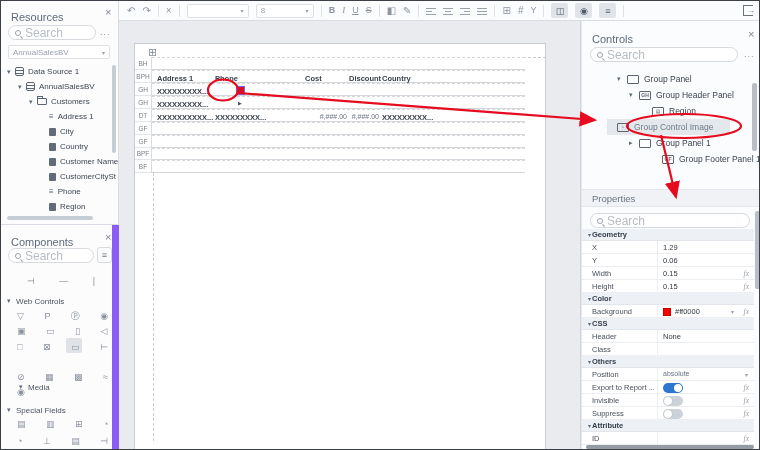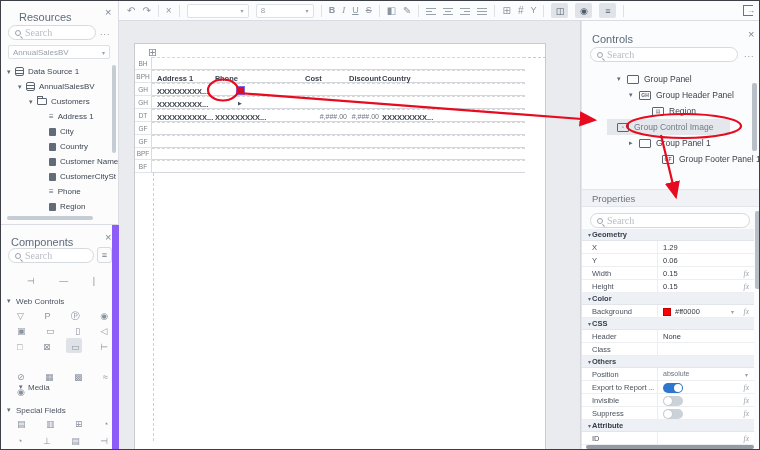--- a/index.html
+++ b/index.html
@@ -5,21 +5,21 @@
   * { margin:0; padding:0; box-sizing:border-box; }
   html,body { width:760px; height:450px; }
   body { font-family:"Liberation Sans","DejaVu Sans",sans-serif; background:#fff; }
   #app { position:relative; width:760px; height:450px; border:1px solid #3c4046; background:#fff; overflow:hidden; }
   .abs { position:absolute; }
 
   
   .ptitle { font-size:11px; color:#5f6b7a; }
   .xclose { font-size:11px; color:#7a8490; cursor:pointer; }
   .pill { position:absolute; background:#fff; border:1px solid #d5dade; border-radius:9px; height:15px; display:flex; align-items:center; padding:0 6px; }
-  .pill input { border:none; outline:none; font-size:10px; color:#3f4752; width:100%; background:transparent; font-family:Liberation Serif, serif; }
+  .pill input { border:none; outline:none; font-size:12px; color:#3f4752; width:100%; background:transparent; font-family:Liberation Sans, sans-serif; }
   .pill input::placeholder { color:#b7bdc5; }
   .mag { width:6px; height:6px; border:1px solid #9aa2ac; border-radius:50%; position:relative; margin-right:4px; flex:0 0 auto; }
   .mag::after { content:""; position:absolute; width:3px; height:1px; background:#9aa2ac; transform:rotate(45deg); left:4px; top:6px; }
   .dots { font-size:9px; color:#8b939e; letter-spacing:1px; }
   .sep { width:1px; height:12px; background:#dde1e6; }
   .vscroll { position:absolute; width:4px; border-radius:2px; background:#c6ccd3; }
   .hscroll { position:absolute; height:4px; border-radius:2px; background:#c6ccd3; }
 
   
   #resources { left:0; top:0; width:118px; height:224px; background:#fcfcfd; border-right:1px solid #d9dde3; border-bottom:1px solid #d9dde3; overflow:hidden; }
@@ -81,21 +81,21 @@
 
   
   #anno { position:absolute; left:0; top:0; width:760px; height:450px; pointer-events:none; z-index:50; }
 </style>
 </head>
 <body>
 
 <div id="app">
 
   <div id="resources" class="abs">
-    <div class="abs" style="left:10px;top:6px;margin-left:8px;"><span class="ptitle">Resources</span></div>
+    <div class="abs" style="left:10px;top:6px;"><span class="ptitle">Resources</span></div>
     <div class="abs xclose" style="left:104px;top:5px;">×</div>
     <div class="pill" style="left:7px;top:24px;width:88px;">
       <span class="mag"></span>
       <input placeholder="Search" style="">
     </div>
     <div class="abs dots" style="left:99px;top:26px;">...</div>
     <div class="abs dd" style="left:7px;top:44px;width:102px;">
       <span>AnnualSalesBV</span>
       <span style="font-size:6px;">▾</span>
     </div>

